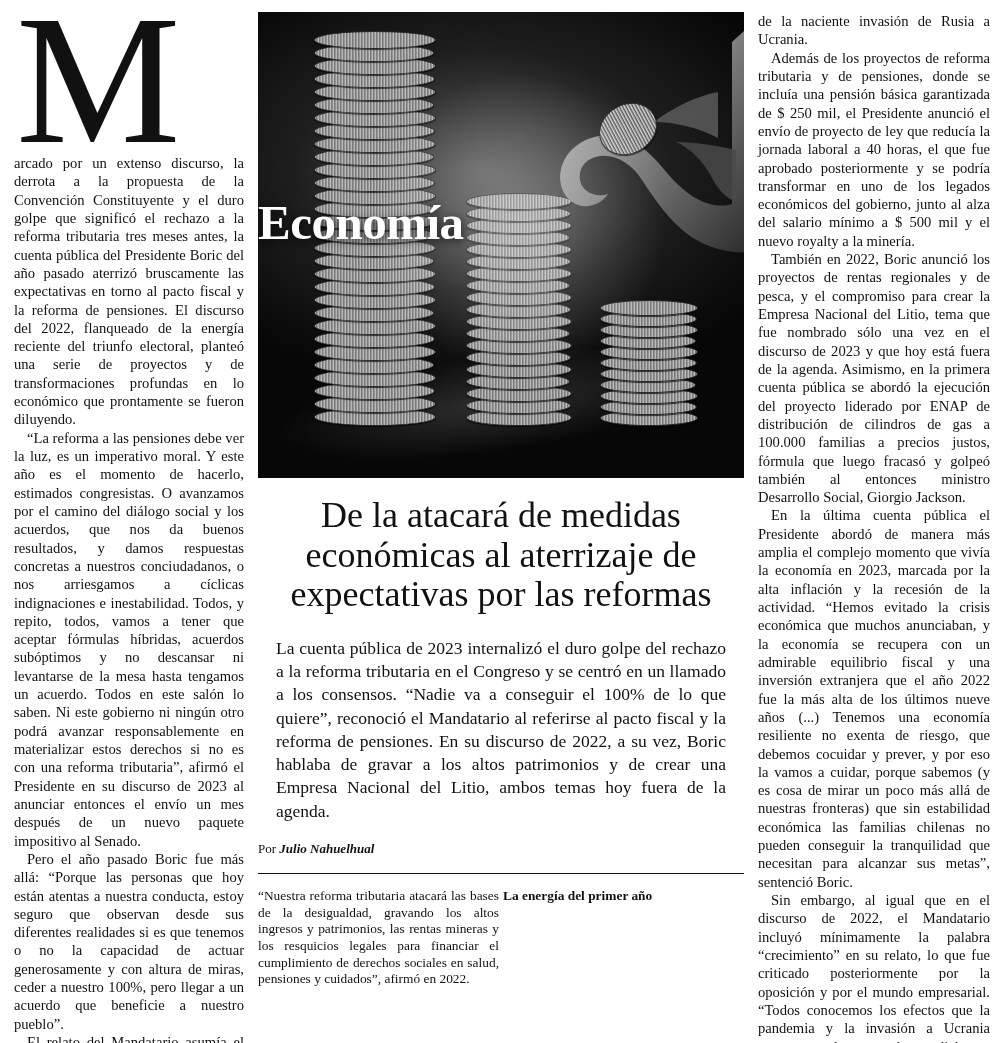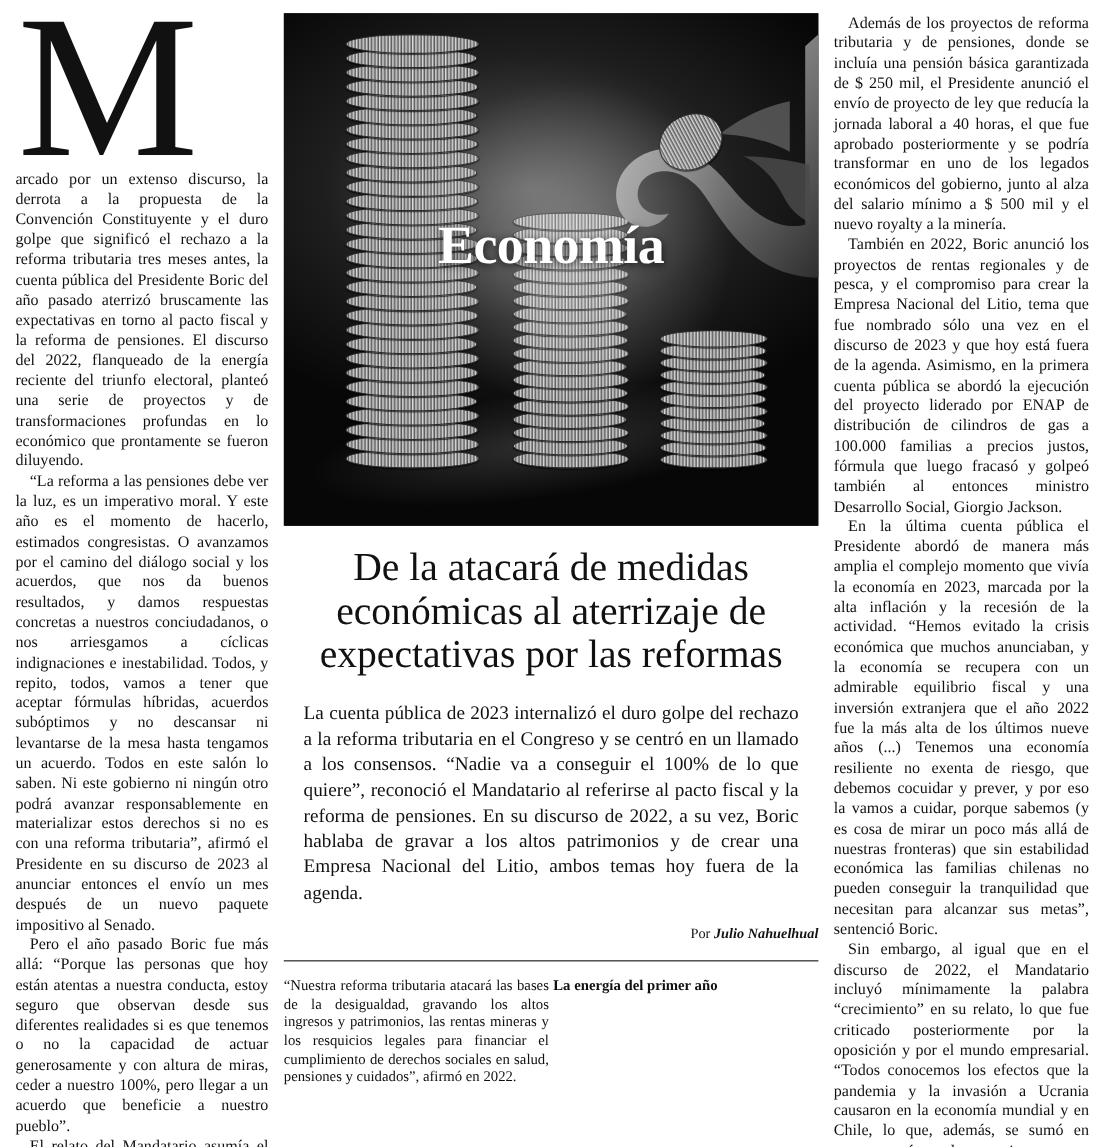--- a/index.html
+++ b/index.html
@@ -73,21 +73,20 @@
     width: 486px;
     height: 466px;
     background: #0b0b0b;
     overflow: hidden;
   }
   .photo .masthead {
     position: absolute;
     left: 0;
     right: 0;
     top: 182px;
-    text-align: center;
     color: #ffffff;
     font-family: "Liberation Serif", serif;
     font-size: 49px;
     font-weight: 700;
     letter-spacing: -0.5px;
     z-index: 6;
     text-shadow: 0 2px 8px rgba(0,0,0,0.75);
   }
   
   .coin-stack {
@@ -135,21 +134,21 @@
   }
   .standfirst {
     font-size: 17.5px;
     line-height: 1.33;
     text-align: justify;
     margin: 22px 18px 0 18px;
     text-indent: 0;
   }
   .byline {
     font-size: 13px;
-    text-align: right;
+    text-align: left;
     margin-top: 18px;
     margin-bottom: 14px;
   }
   .byline .name {
     font-style: italic;
     font-weight: 700;
   }
   .rule {
     border: 0;
     border-top: 1px solid #111;
@@ -309,20 +308,21 @@
         <div>
           <p>“Nuestra reforma tributaria atacará las bases de la desigualdad, gravando los altos ingresos y patrimonios, las rentas mineras y los resquicios legales para financiar el cumplimiento de derechos sociales en salud, pensiones y cuidados”, afirmó en 2022.</p>
         </div>
         <div>
           <p class="subhead">La energía del primer año</p>
         </div>
       </div>
     </div>
 
     <div class="col-right body-col">
+      <p class="first">de la naciente invasión de Rusia a Ucrania.</p>
       <p>Además de los proyectos de reforma tributaria y de pensiones, donde se incluía una pensión básica garantizada de $ 250 mil, el Presidente anunció el envío de proyecto de ley que reducía la jornada laboral a 40 horas, el que fue aprobado posteriormente y se podría transformar en uno de los legados económicos del gobierno, junto al alza del salario mínimo a $ 500 mil y el nuevo royalty a la minería.</p>
       <p>También en 2022, Boric anunció los proyectos de rentas regionales y de pesca, y el compromiso para crear la Empresa Nacional del Litio, tema que fue nombrado sólo una vez en el discurso de 2023 y que hoy está fuera de la agenda. Asimismo, en la primera cuenta pública se abordó la ejecución del proyecto liderado por ENAP de distribución de cilindros de gas a 100.000 familias a precios justos, fórmula que luego fracasó y golpeó también al entonces ministro Desarrollo Social, Giorgio Jackson.</p>
       <p>En la última cuenta pública el Presidente abordó de manera más amplia el complejo momento que vivía la economía en 2023, marcada por la alta inflación y la recesión de la actividad. “Hemos evitado la crisis económica que muchos anunciaban, y la economía se recupera con un admirable equilibrio fiscal y una inversión extranjera que el año 2022 fue la más alta de los últimos nueve años (...) Tenemos una economía resiliente no exenta de riesgo, que debemos cocuidar y prever, y por eso la vamos a cuidar, porque sabemos (y es cosa de mirar un poco más allá de nuestras fronteras) que sin estabilidad económica las familias chilenas no pueden conseguir la tranquilidad que necesitan para alcanzar sus metas”, sentenció Boric.</p>
       <p><span>Sin embargo, al igual que en el discurso de 2022, el Mandatario incluyó mínimamente la palabra “crecimiento” en su relato, lo que fue criticado posteriormente por la oposición y por el mundo empresarial. “Todos conocemos los efectos que la pandemia y la invasión a Ucrania causaron en la economía mundial y en Chile, lo que, además, se sumó en nuestro país a los precios que se agregaron a los de una economía recalentada por las masivas inyecciones de liquidez del 2021. Y si bien hemos logrado estabilizar la economía, sé que la mayoría de los hogares de Chile sigue teniendo problemas para costear sus necesidades básicas. Es, junto con enfrentar la delincuencia, enfrentar el alza del costo de la vida mi principal preocupación”, concluyó Boric en su discurso de 2023.</span></p>
     </div>
 
   </div>
 </div>
 
 </body></html>

